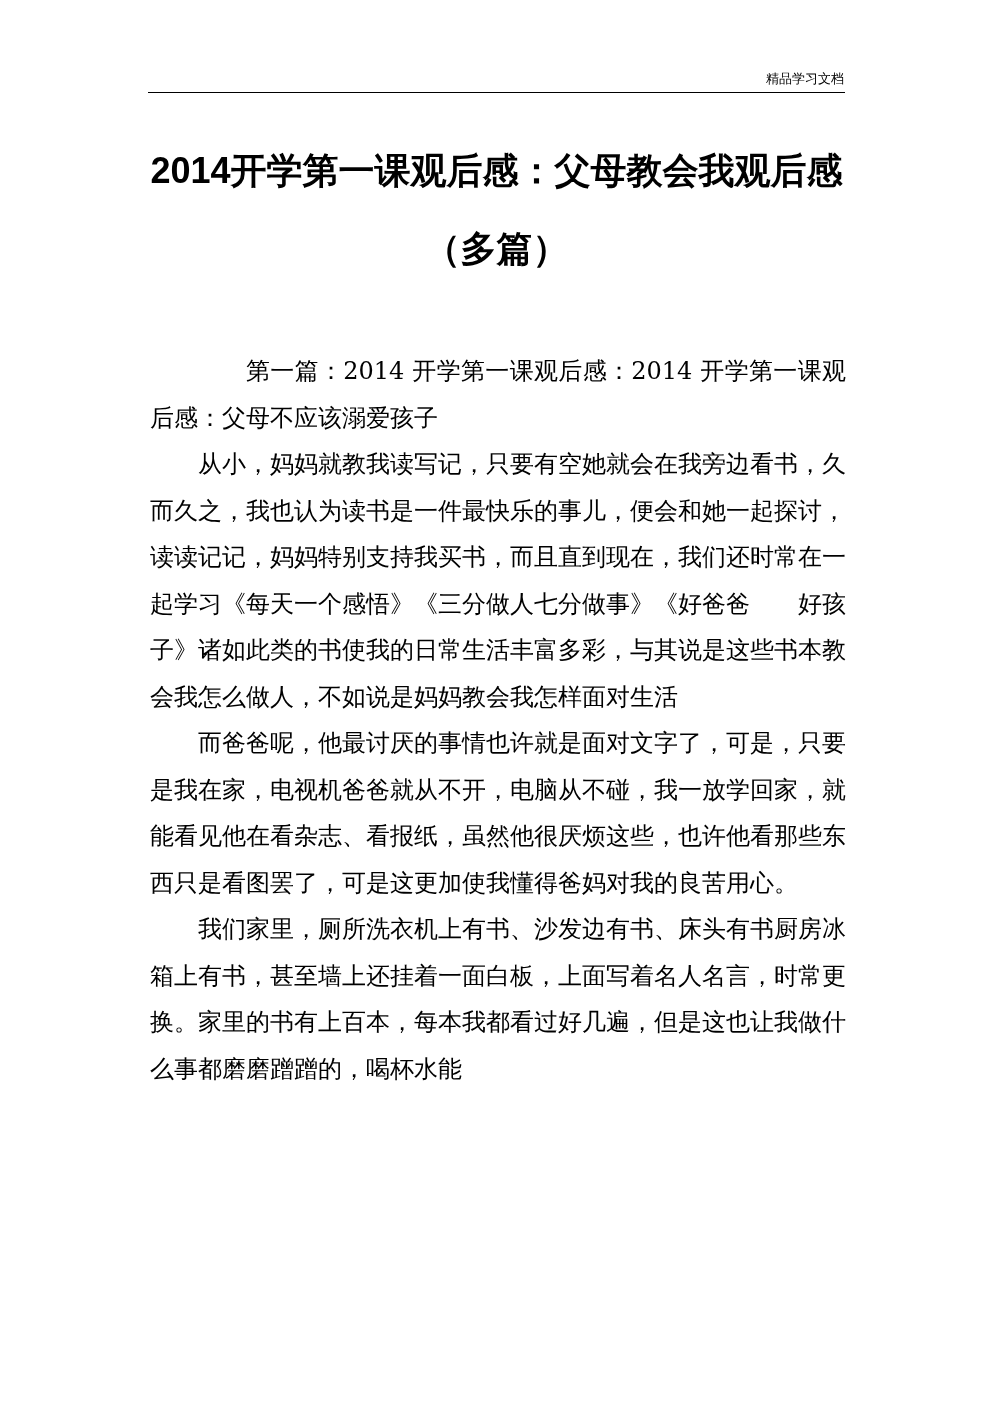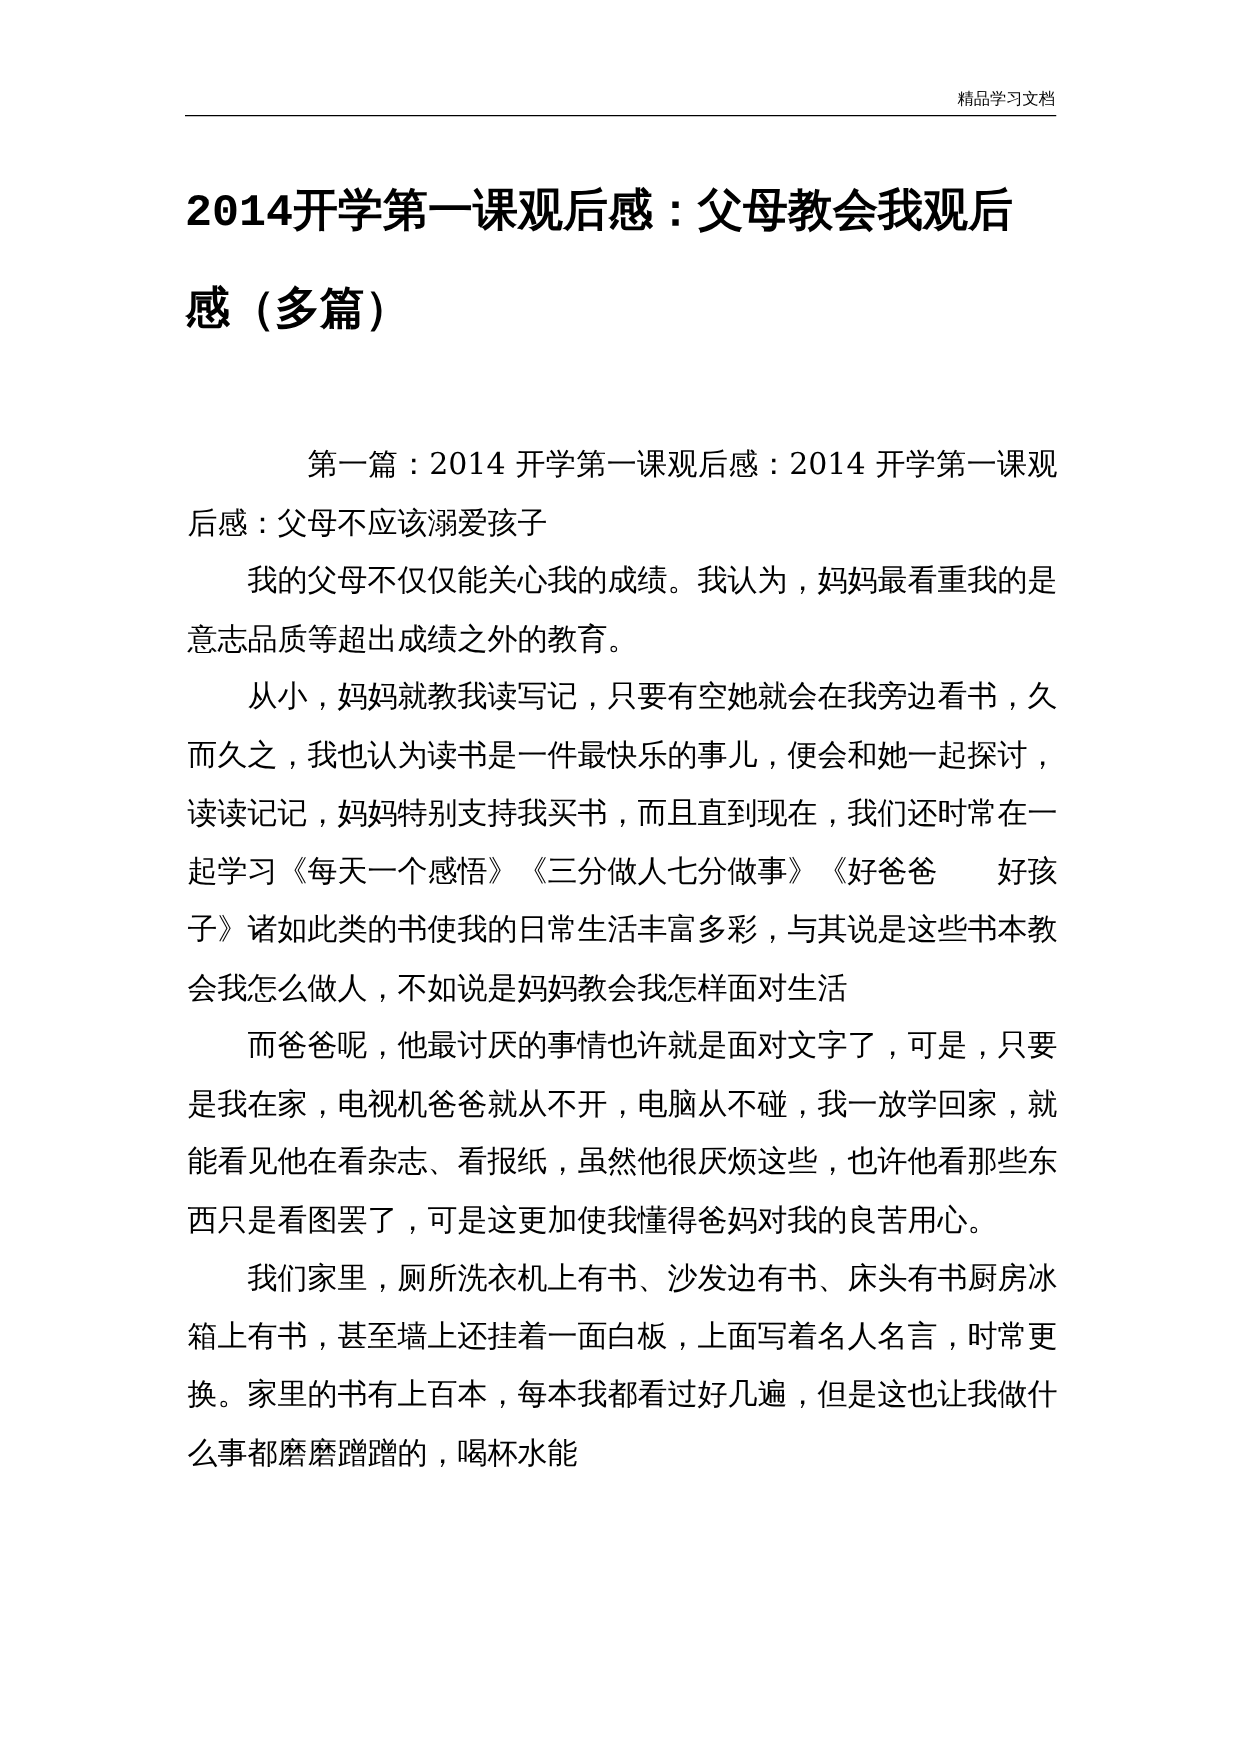--- a/index.html
+++ b/index.html
@@ -1,30 +1,29 @@
 <!DOCTYPE html>
 <html><head>
 <meta charset="utf-8">
 <style>
   html, body { margin: 0; padding: 0; background: #ffffff; }
   body { width: 993px; height: 1404px; position: relative; overflow: hidden; font-family: "DejaVu Serif", "Liberation Serif", serif; color: #000; }
   .header-text { position: absolute; top: 70px; right: 149px; font-family: "DejaVu Sans", "Liberation Sans", sans-serif; font-size: 13px; color: #000000; }
   .header-rule { position: absolute; top: 92px; left: 148px; width: 697px; height: 0; border-top: 1.5px solid #000; }
-  .title { position: absolute; top: 132px; left: 148px; width: 697px; text-align: left; font-family: Liberation Mono, monospace; font-weight: bold; font-size: 36px; line-height: 78px; letter-spacing: 0px; }
+  .title { position: absolute; top: 132px; left: 148px; width: 697px; text-align: center; font-family: Liberation Sans, sans-serif; font-weight: bold; font-size: 36px; line-height: 78px; letter-spacing: 0px; }
   .body { position: absolute; top: 348px; left: 150px; width: 696px; font-size: 24px; line-height: 46.5px; }
   .para { margin: 0; text-indent: 2em; text-align: justify; }
   .para.first { text-indent: 4em; }
 </style>
 </head>
 <body>
 
 <div class="header-text">精品学习文档</div>
 <div class="header-rule"></div>
 
 <h1 class="title" style="margin:0;">2014开学第一课观后感：父母教会我观后感（多篇）</h1>
 
 <div class="body">
   <p class="para first">第一篇：2014 开学第一课观后感：2014 开学第一课观后感：父母不应该溺爱孩子</p>
-  <p class="para">我的父母不仅仅能关心我的成绩。我认为，妈妈最看重我的是意志品质等超出成绩之外的教育。</p>
   <p class="para">从小，妈妈就教我读写记，只要有空她就会在我旁边看书，久而久之，我也认为读书是一件最快乐的事儿，便会和她一起探讨，读读记记，妈妈特别支持我买书，而且直到现在，我们还时常在一起学习《每天一个感悟》《三分做人七分做事》《好爸爸　　好孩子》诸如此类的书使我的日常生活丰富多彩，与其说是这些书本教会我怎么做人，不如说是妈妈教会我怎样面对生活</p>
   <p class="para">而爸爸呢，他最讨厌的事情也许就是面对文字了，可是，只要是我在家，电视机爸爸就从不开，电脑从不碰，我一放学回家，就能看见他在看杂志、看报纸，虽然他很厌烦这些，也许他看那些东西只是看图罢了，可是这更加使我懂得爸妈对我的良苦用心。</p>
   <p class="para">我们家里，厕所洗衣机上有书、沙发边有书、床头有书厨房冰箱上有书，甚至墙上还挂着一面白板，上面写着名人名言，时常更换。家里的书有上百本，每本我都看过好几遍，但是这也让我做什么事都磨磨蹭蹭的，喝杯水能</p>
 </div>
 
 </body></html>

